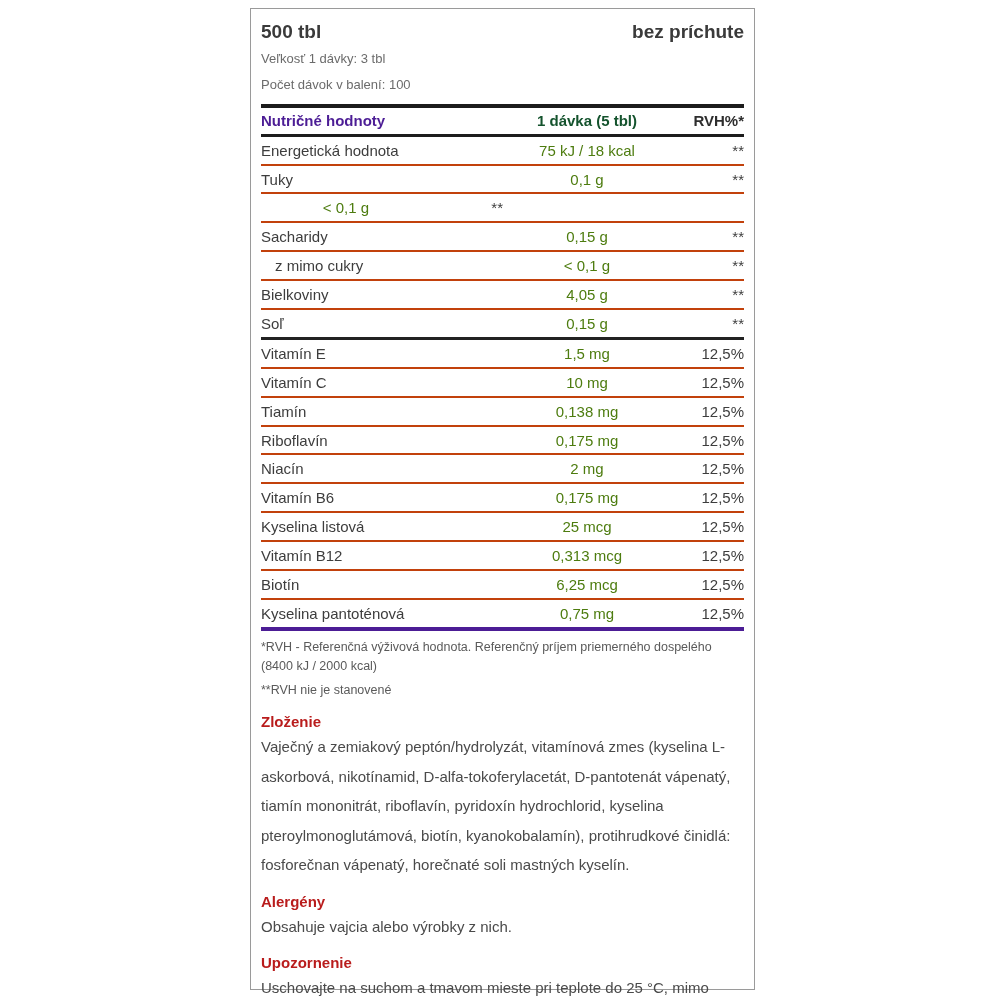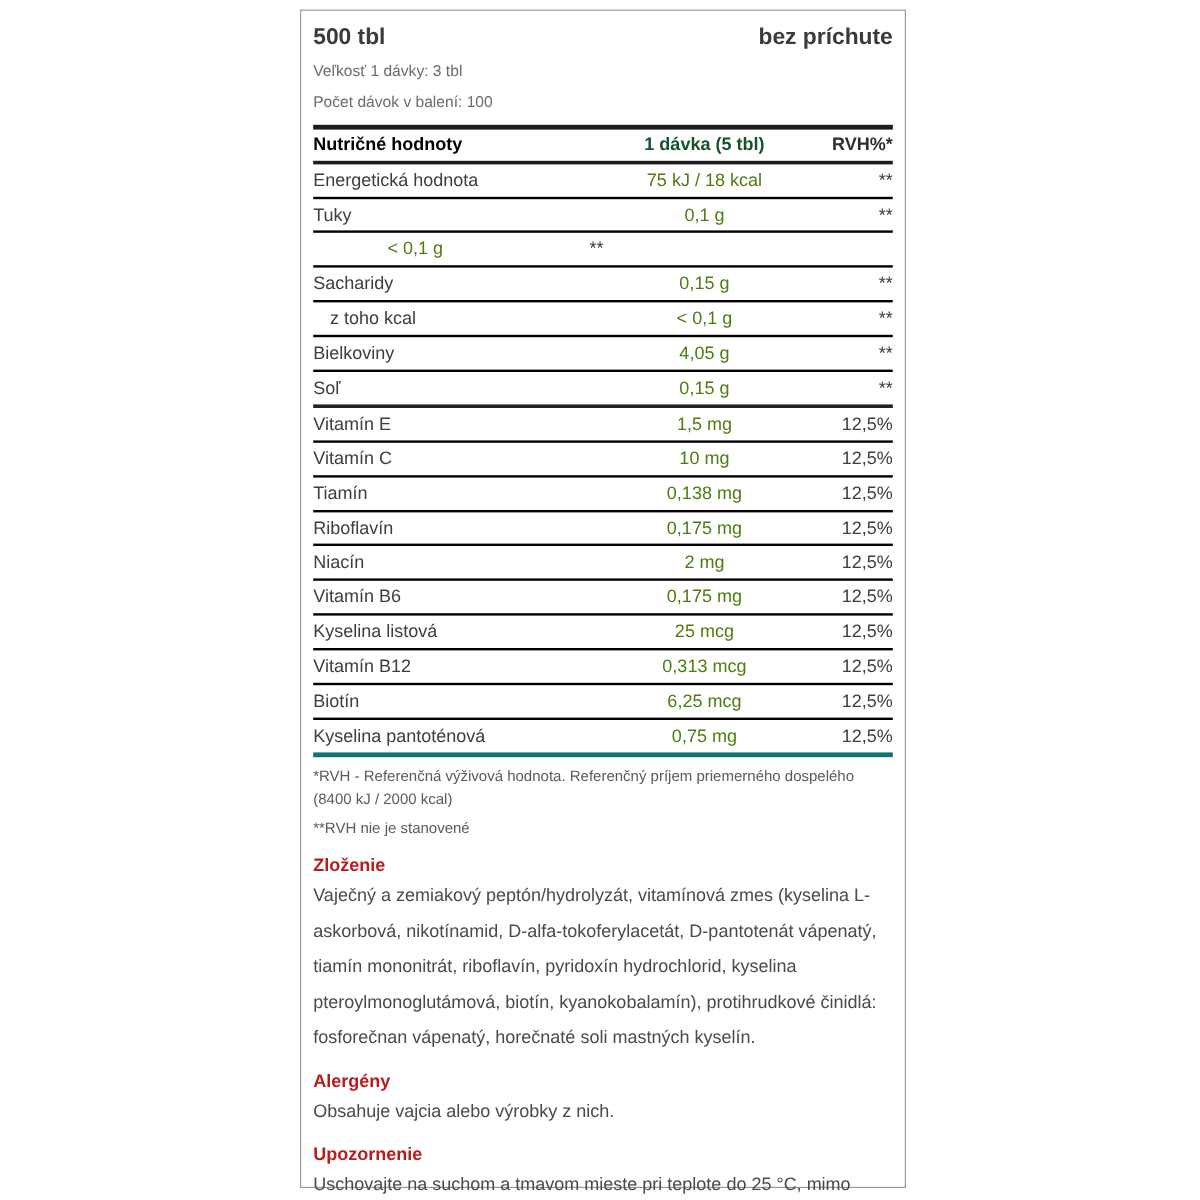--- a/index.html
+++ b/index.html
@@ -52,30 +52,30 @@
     align-items: center;
     height: 26px;
     border-bottom: 3px solid #1c1c1c;
     font-size: 15px;
     font-weight: bold;
   }
   .t-row {
     display: flex;
     align-items: center;
     height: 26.9px;
-    border-bottom: 2px solid #000000;
+    border-bottom: 2px solid #c2410c;
     font-size: 15px;
   }
   .t-row.thick-after { border-bottom: 3px solid #222222; }
-  .t-row:last-child { border-bottom: 4px solid #0f766e; }
+  .t-row:last-child { border-bottom: 4px solid #4c1d95; }
   .c-label { flex: 1; text-align: left; color: #3d3d3d; }
   .t-row .c-label.indent { padding-left: 14px; }
   .c-value { width: 170px; text-align: center; color: #4d7c0f; }
   .c-rvh { width: 72px; text-align: right; color: #3d3d3d; }
-  .t-head .c-label { color: #000000; }
+  .t-head .c-label { color: #4c1d95; }
   .t-head .c-rvh { color: #2e2e2e; }
   
   .footnotes {
     margin-top: 7px;
     font-size: 12.5px;
     color: #5a5a5a;
     line-height: 1.55;
   }
   .footnote { margin-bottom: 4px; }
   
@@ -129,21 +129,21 @@
     <span class="c-rvh">**</span>
   </div>
 
   <div class="t-row">
     <span class="c-label">Sacharidy</span>
     <span class="c-value">0,15 g</span>
     <span class="c-rvh">**</span>
   </div>
 
   <div class="t-row">
-    <span class="c-label indent">z toho kcal</span>
+    <span class="c-label indent">z mimo cukry</span>
     <span class="c-value">&lt; 0,1 g</span>
     <span class="c-rvh">**</span>
   </div>
 
   <div class="t-row">
     <span class="c-label">Bielkoviny</span>
     <span class="c-value">4,05 g</span>
     <span class="c-rvh">**</span>
   </div>
 

